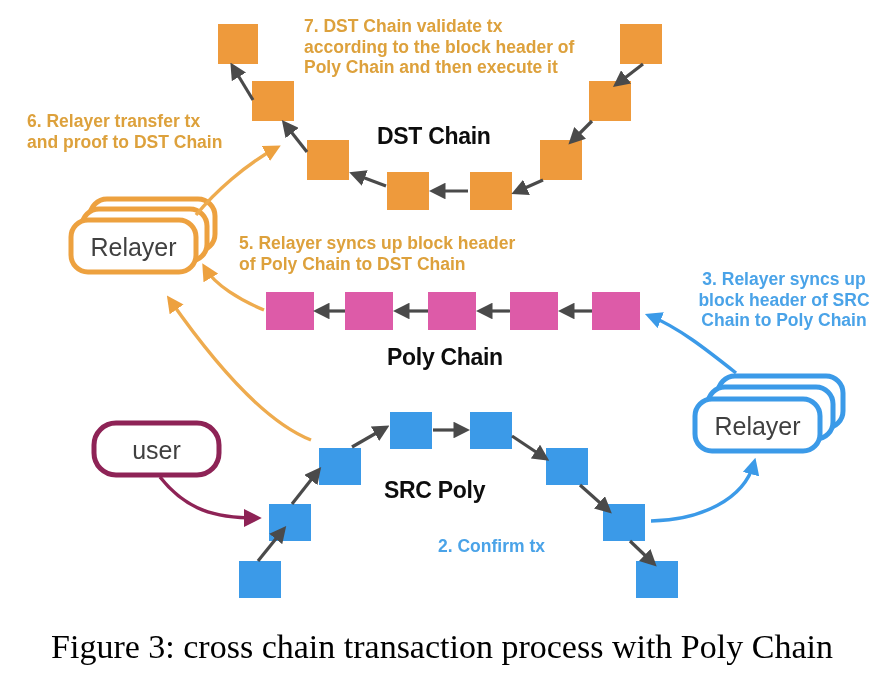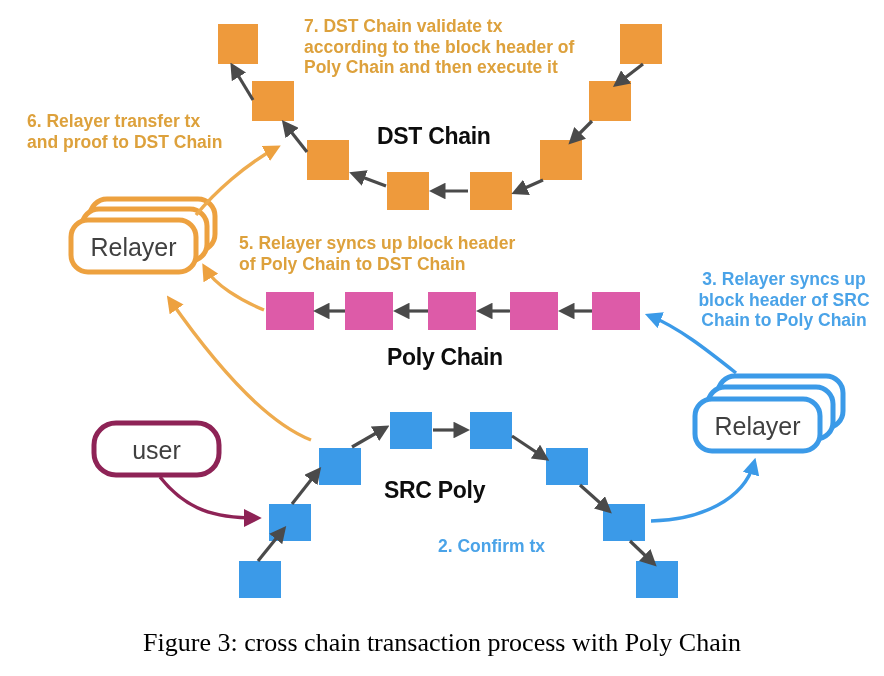--- a/index.html
+++ b/index.html
@@ -81,21 +81,21 @@
     color: #404040;
     text-align: center;
   }
   .caption {
     position: absolute;
     left: 0;
     top: 628px;
     width: 884px;
     text-align: center;
     font-family: "Liberation Serif", serif;
-    font-size: 26px;
+    font-size: 34px;
     color: #000000;
   }
 </style>
 </head>
 <body>
 
 <div id="page">
 
   <svg id="diagram-svg" viewBox="0 0 884 676">
     <defs>

